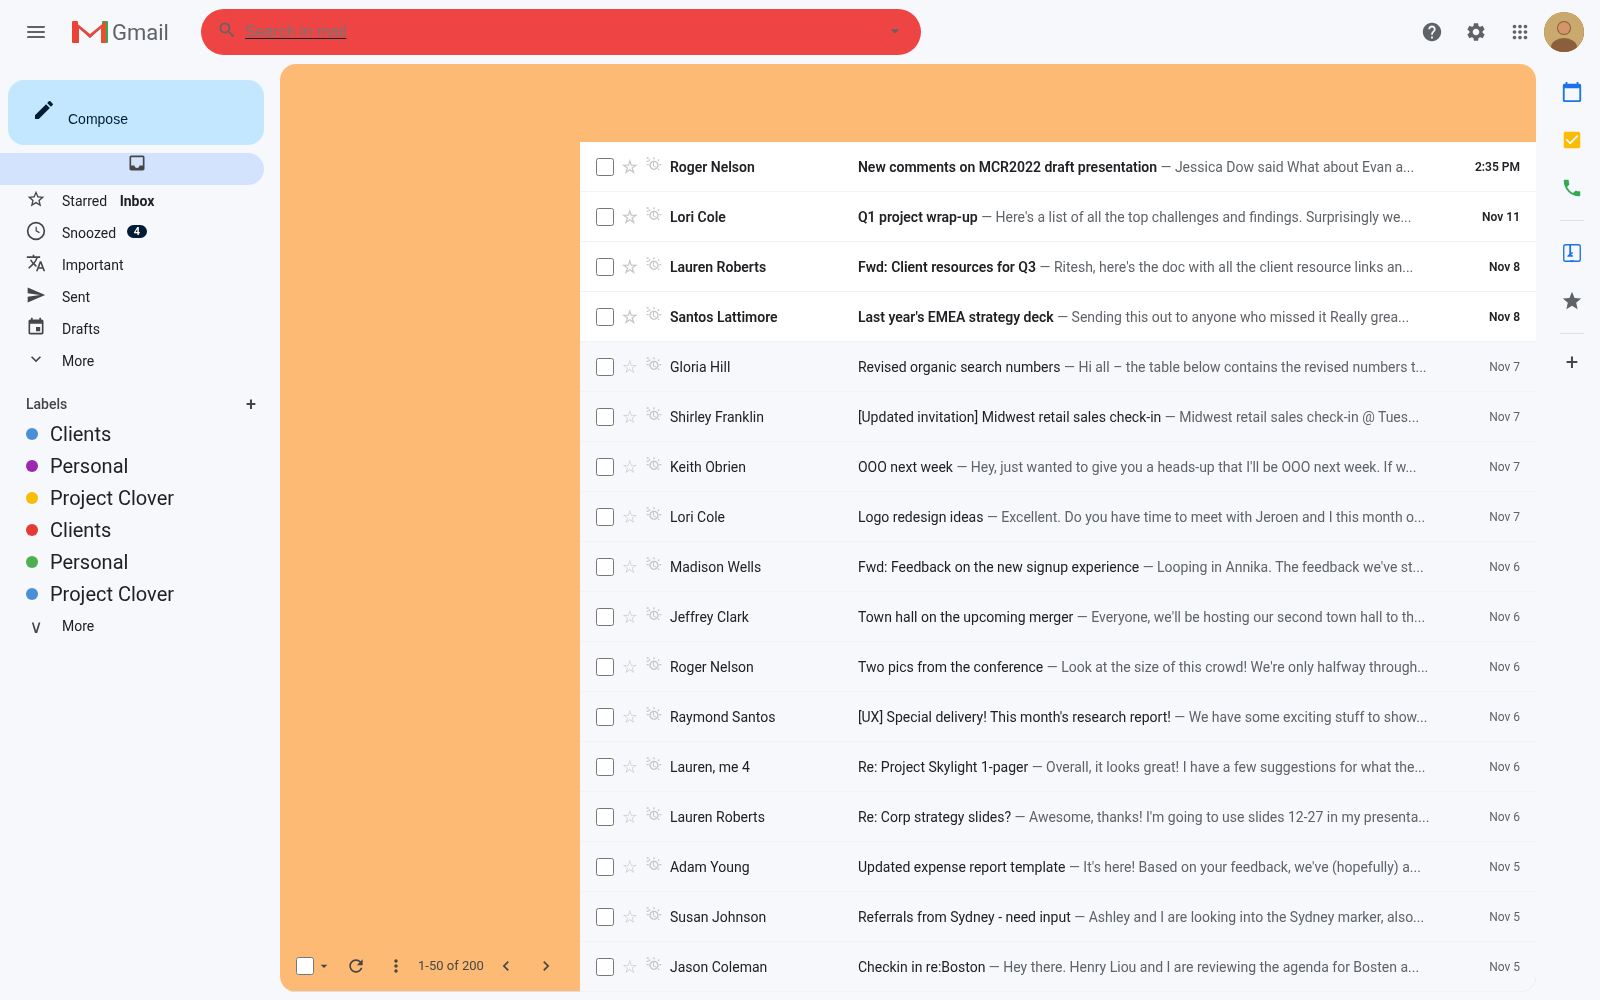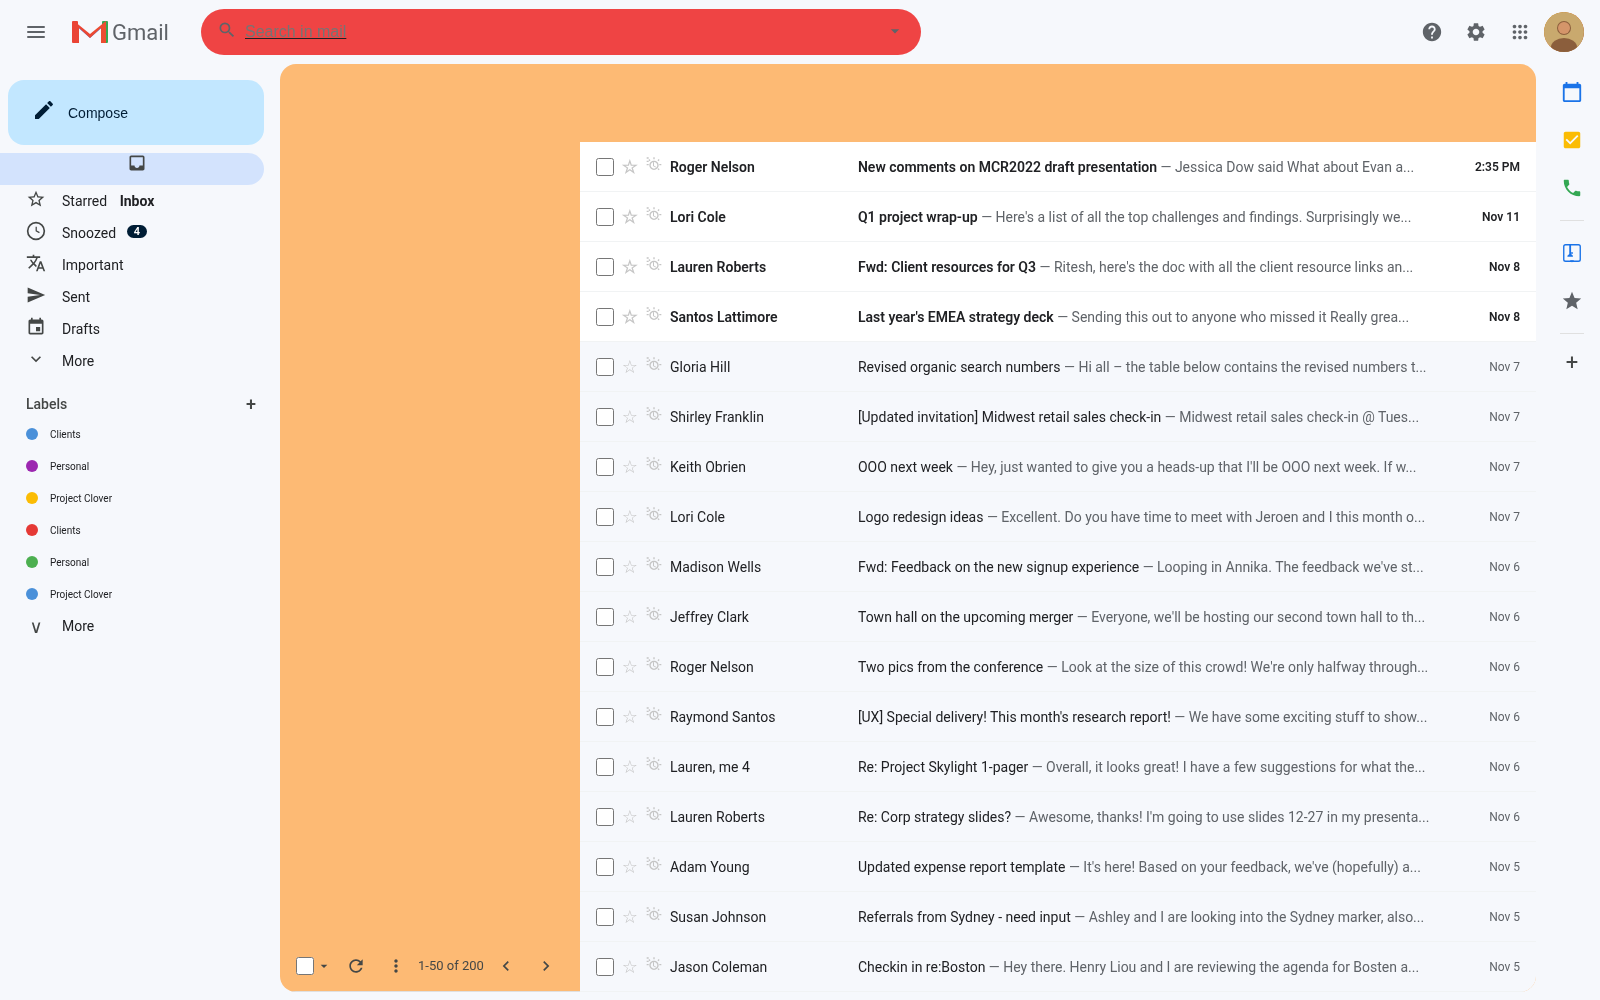--- a/index.html
+++ b/index.html
@@ -19,34 +19,34 @@
     .gmail-logo .gmail-text { font-size: 22px; color: #5f6368; font-weight: 400; }
     .search-bar { flex: 1; max-width: 720px; }
     .search-inner { display: flex; align-items: center; background: #ef4444; border-radius: 24px; padding: 0 16px; height: 46px; gap: 8px; text-decoration: underline; }
     .search-input { border: none; background: transparent; font-size: 16px; outline: none; flex: 1; color: #202124; }
     .search-dropdown { margin-left: auto; cursor: pointer; color: #5f6368; }
     .header-actions { display: flex; align-items: center; gap: 4px; margin-left: auto; }
     .header-icon-btn { width: 40px; height: 40px; border-radius: 50%; display: flex; align-items: center; justify-content: center; cursor: pointer; color: #5f6368; font-size: 20px; }
     .avatar { width: 40px; height: 40px; border-radius: 50%; background: linear-gradient(135deg, #b8860b, #d2691e, #8b4513); cursor: pointer; overflow: hidden; display: flex; align-items: center; justify-content: center; }
 
     
-    .compose-btn { display: flex; align-items: center; gap: 12px; background: #c2e7ff; border-radius: 16px; padding: 18px 24px; margin: 8px 16px 8px 8px; cursor: pointer; font-size: 14px; font-weight: 500; color: #001d35; border: none; width: calc(100% - 24px); }
+    .compose-btn { display: flex; align-items: flex-end; gap: 12px; background: #c2e7ff; border-radius: 16px; padding: 18px 24px; margin: 8px 16px 8px 8px; cursor: pointer; font-size: 14px; font-weight: 500; color: #001d35; border: none; width: calc(100% - 24px); }
     .compose-icon { font-size: 20px; }
 
     
     .nav-item { display: flex; align-items: center; padding: 0 16px 0 26px; height: 32px; border-radius: 0 16px 16px 0; cursor: pointer; font-size: 14px; color: #202124; gap: 16px; margin-right: 16px; position: relative; }
     .nav-item.active { background: #d3e3fd; font-weight: 700; flex-direction: column; }
     .nav-icon { font-size: 18px; color: #444746; width: 20px; text-align: center; }
     .nav-label { flex: 1; }
     .nav-badge { background: #444746; color: #fff; border-radius: 8px; padding: 0 6px; font-size: 11px; font-weight: 600; min-width: 20px; text-align: center; }
     .nav-item.active .nav-badge { background: #001d35; }
 
     
     .section-header { display: flex; align-items: center; justify-content: space-between; padding: 16px 24px 4px 26px; font-size: 14px; font-weight: 500; color: #444746; text-align: right; }
-    .label-item { display: flex; align-items: center; padding: 0 16px 0 26px; height: 32px; border-radius: 0 16px 16px 0; cursor: pointer; font-size: 10px; color: #202124; gap: 12px; margin-right: 16px; }
+    .label-item { display: flex; align-items: center; padding: 0 16px 0 26px; height: 32px; border-radius: 0 16px 16px 0; cursor: pointer; font-size: 20px; color: #202124; gap: 12px; margin-right: 16px; }
     .label-dot { width: 12px; height: 12px; border-radius: 50%; flex-shrink: 0; }
 
     
     .toolbar { display: flex; align-items: center; padding: 4px 16px; height: 52px; border-bottom: 1px solid #e0e0e0; gap: 4px; }
     .toolbar-btn { width: 36px; height: 36px; border-radius: 50%; display: flex; align-items: center; justify-content: center; cursor: pointer; color: #444746; font-size: 18px; border: none; background: transparent; }
     .select-all-group { display: flex; align-items: center; gap: 0; }
     .page-info { margin-left: auto; color: #444746; font-size: 13px; }
     .nav-arrows { display: flex; gap: 4px; }
 
     

